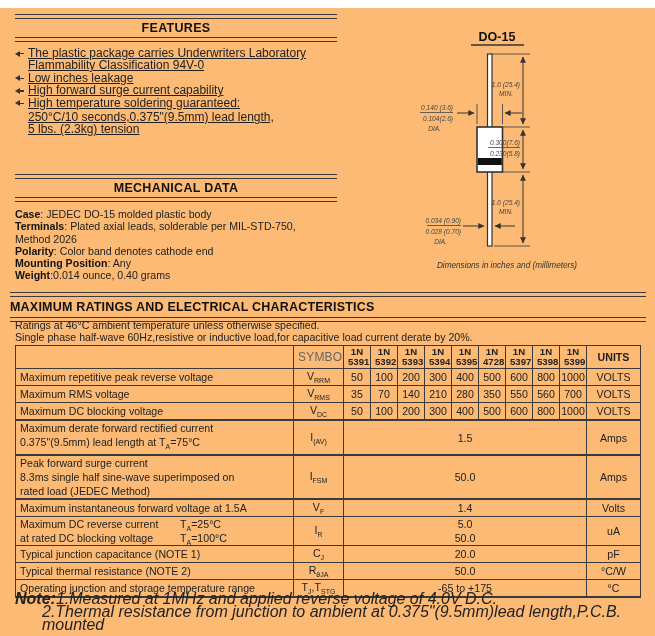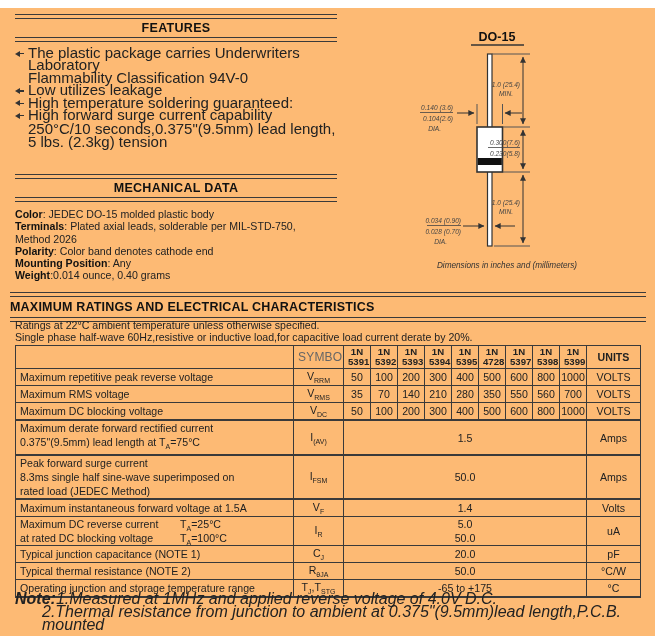--- a/index.html
+++ b/index.html
@@ -5,21 +5,21 @@
   html,body { margin:0; padding:0; background:#fff; }
   .page {
     position:relative; width:655px; height:636px; background:#fdba74;
     font-family:"Liberation Sans", sans-serif; color:#1c1c1c; overflow:hidden;margin-top:8px;
   }
   .abs { position:absolute; }
   .dbl { height:3px; border-top:1.5px solid #3a3a3a; border-bottom:1.5px solid #3a3a3a; }
   .sec-head { text-align:center; }
   .sec-head .ttl { display:block; font-weight:bold; font-size:12.5px; letter-spacing:.3px; padding:2px 0 2px 0; color:#111; }
   
-  .bullets { font-size:15px; line-height:12.4px; color:#222; }
+  .bullets { font-size:12px; line-height:12.4px; color:#222;text-decoration:underline; }
   .b-item { display:flex; }
   .b-icon { flex:0 0 13px; position:relative; height:12px; }
   .b-icon::before { content:""; position:absolute; left:0; top:3.5px;
     border-right:5px solid #333; border-top:3px solid transparent; border-bottom:3px solid transparent; }
   .b-icon::after { content:""; position:absolute; left:4px; top:6px; width:5px; height:1.4px; background:#333; }
   .b-text { flex:1; }
   .cont-lines { padding-left:13px; margin-top:2px; }
   
   .mech { font-size:10.6px; line-height:12.3px; color:#222; }
   .mech b { color:#111; }
@@ -64,45 +64,45 @@
       <div class="dbl"></div>
     </div>
     <div class="bullets" style="margin-top:5px;">
       <div class="b-item">
         <span class="b-icon"></span>
         <span class="b-text"><span>The plastic package carries Underwriters Laboratory</span><br>
         <span>Flammability Classification 94V-0</span></span>
       </div>
       <div class="b-item">
         <span class="b-icon"></span>
-        <span class="b-text">Low utilizes leakage</span>
+        <span class="b-text">Low inches leakage</span>
+      </div>
+      <div class="b-item">
+        <span class="b-icon"></span>
+        <span class="b-text">High forward surge current capability</span>
       </div>
       <div class="b-item">
         <span class="b-icon"></span>
         <span class="b-text">High temperature soldering guaranteed:</span>
-      </div>
-      <div class="b-item">
-        <span class="b-icon"></span>
-        <span class="b-text">High forward surge current capability</span>
       </div>
       <div class="cont-lines">
         <span>250°C/10 seconds,0.375"(9.5mm) lead length,</span><br>
         <span>5 lbs. (2.3kg) tension</span>
       </div>
     </div>
   </div>
 
   <div class="abs" style="left:15px; top:166px; width:322px;">
     <div class="sec-head">
       <div class="dbl"></div>
       <span class="ttl">MECHANICAL DATA</span>
       <div class="dbl"></div>
     </div>
     <div class="mech" style="margin-top:6px;">
-      <div><b>Color</b><span>: JEDEC DO-15 molded plastic body</span></div>
+      <div><b>Case</b><span>: JEDEC DO-15 molded plastic body</span></div>
       <div><b>Terminals</b><span>: Plated axial leads, solderable per MIL-STD-750,</span></div>
       <div><span>Method 2026</span></div>
       <div><b>Polarity</b><span>: Color band denotes cathode end</span></div>
       <div><b>Mounting Position</b><span>: Any</span></div>
       <div><b>Weight</b><span>:0.014 ounce, 0.40 grams</span></div>
     </div>
   </div>
 
   <div class="abs diagram" style="left:383px; top:6px;">
     <svg width="272" height="262" viewBox="0 0 272 262">
@@ -160,21 +160,21 @@
     </svg>
   </div>
 
   <div class="abs" style="left:10px; top:284px; width:636px;">
     <div class="dbl"></div>
     <span class="banner-title">MAXIMUM RATINGS AND ELECTRICAL CHARACTERISTICS</span>
     <div class="dbl"></div>
   </div>
 
   <div class="abs intro" style="left:15px; top:311px; width:630px;">
-    <div>Ratings at 22°C ambient temperature unless otherwise specified.</div>
+    <div>Ratings at 46°C ambient temperature unless otherwise specified.</div>
     <div>Single phase half-wave 60Hz,resistive or inductive load,for capacitive load current derate by 20%.</div>
   </div>
 
   <div class="abs" style="left:15px; top:337px;">
     <table class="ratings">
       <colgroup>
         <col style="width:278px">
           <col style="width:50px">
         <col style="width:27px">
           <col style="width:27px">

